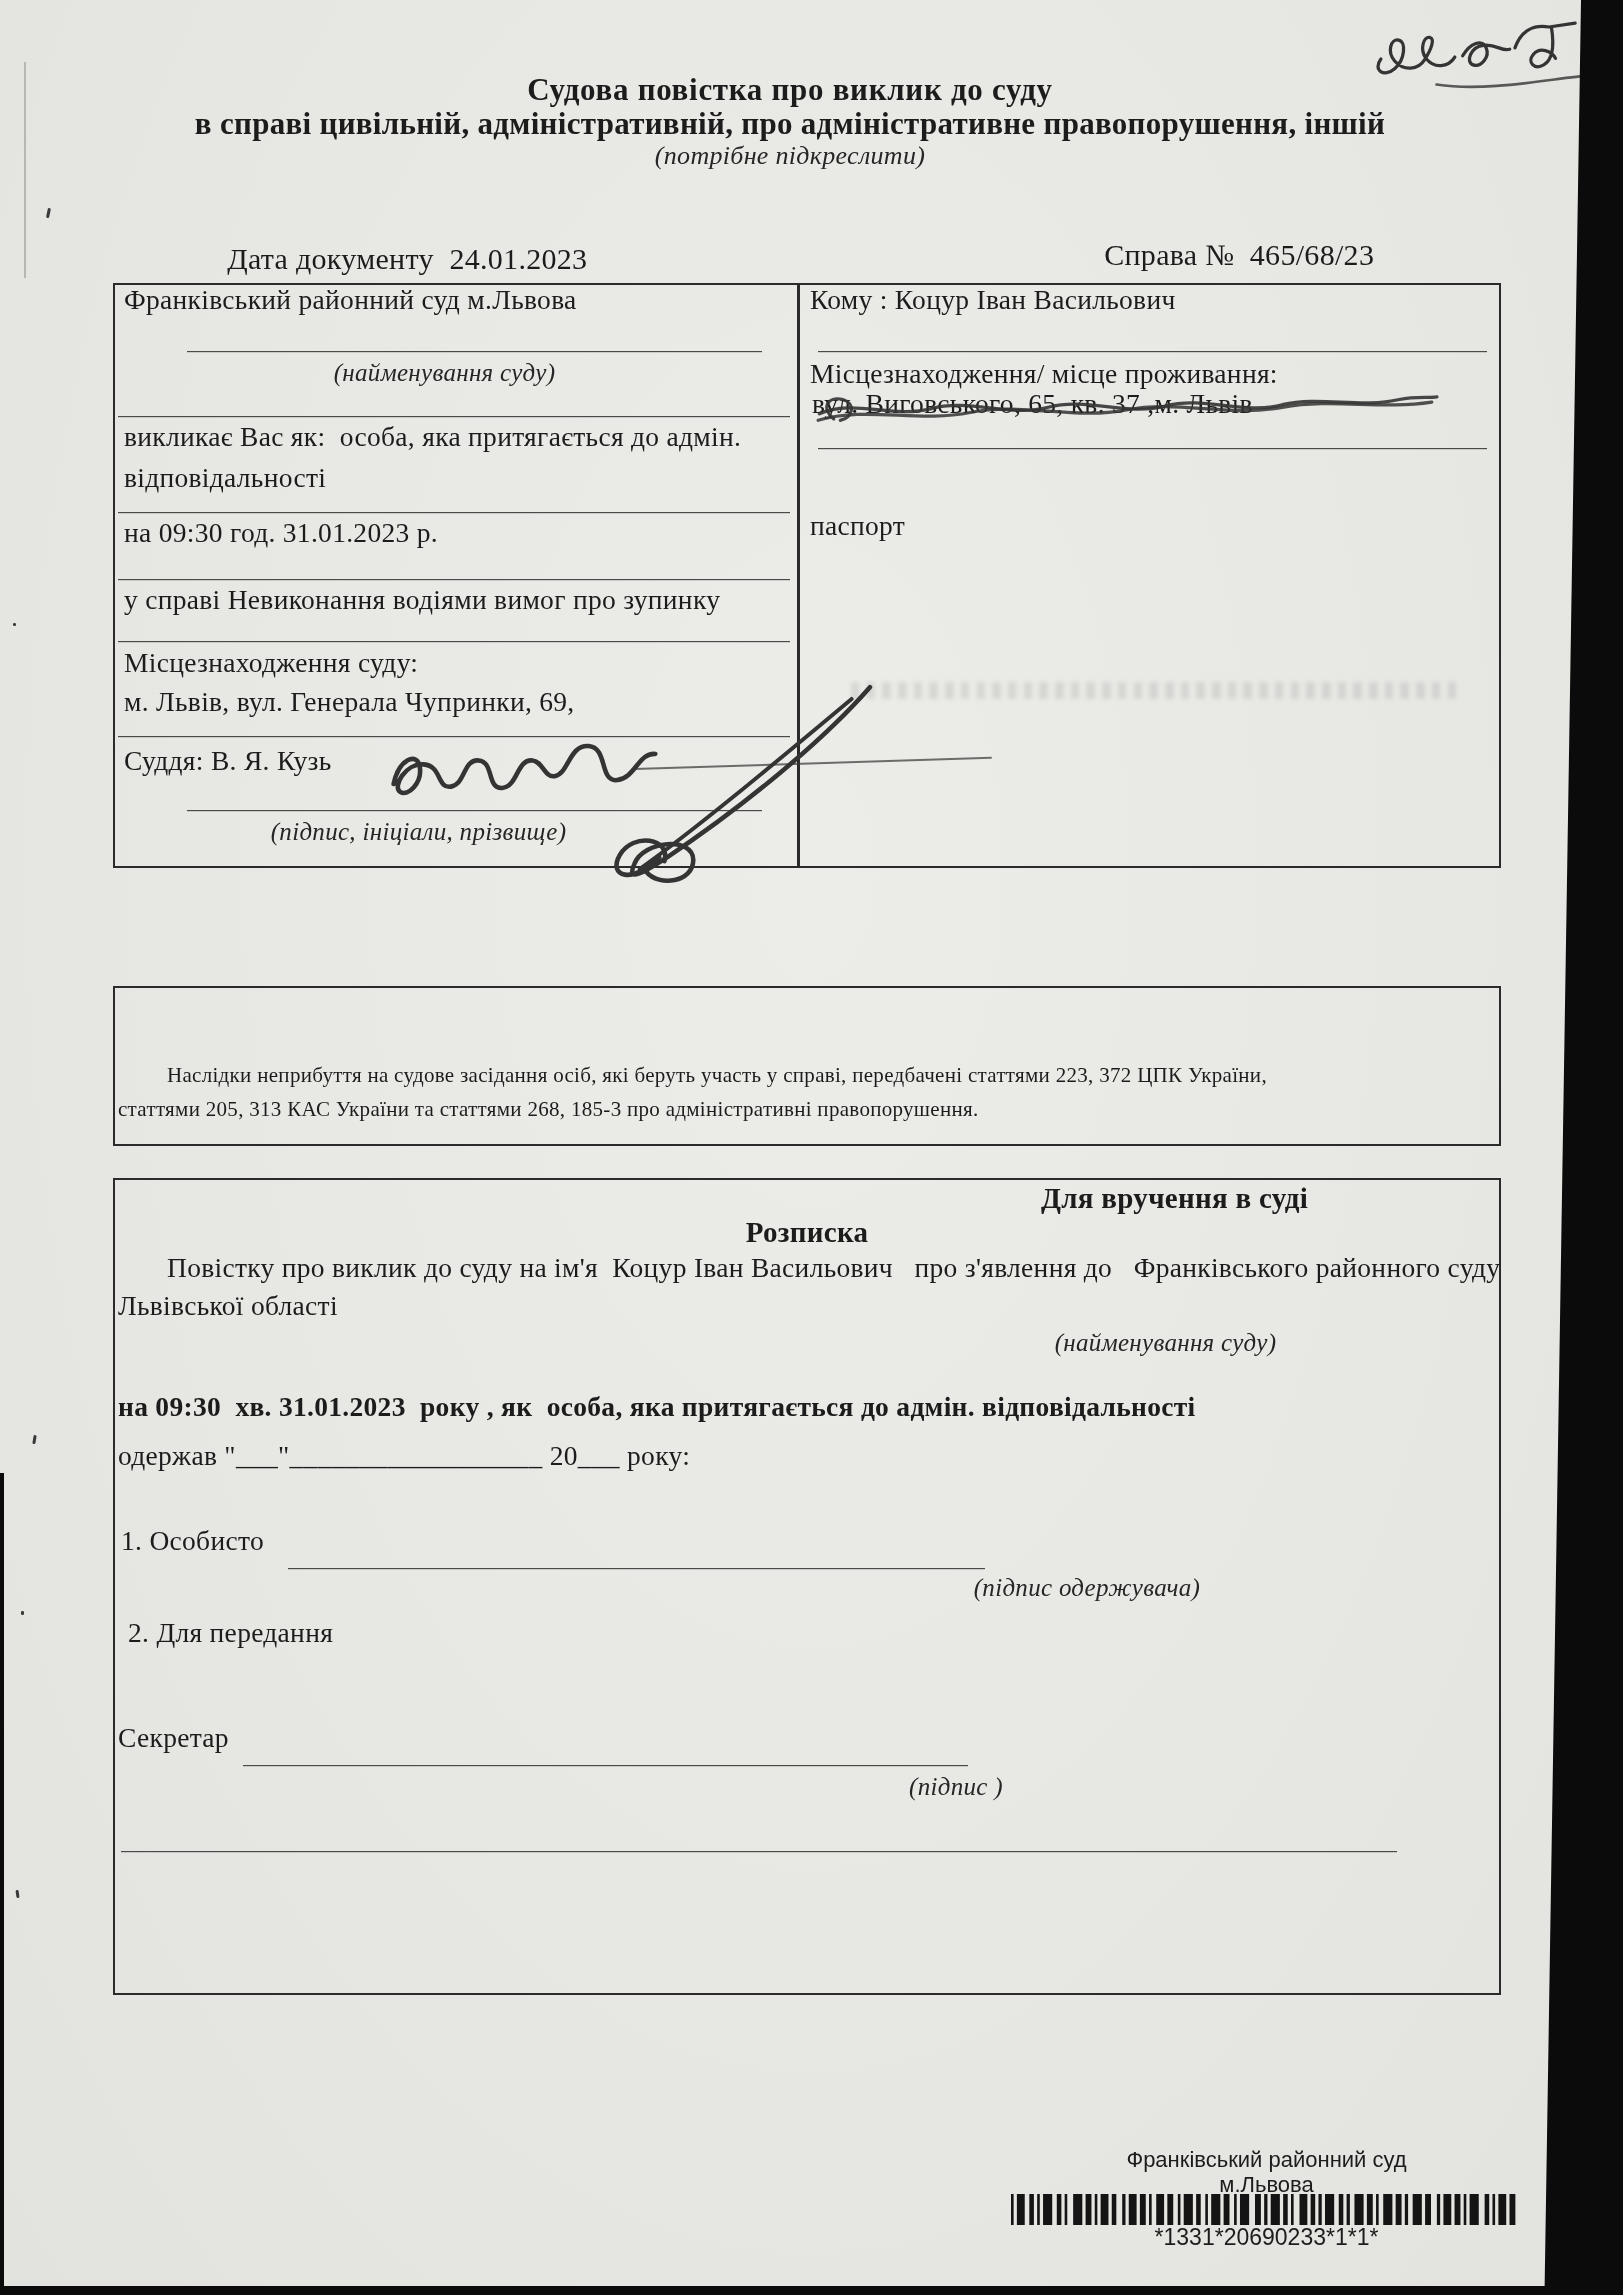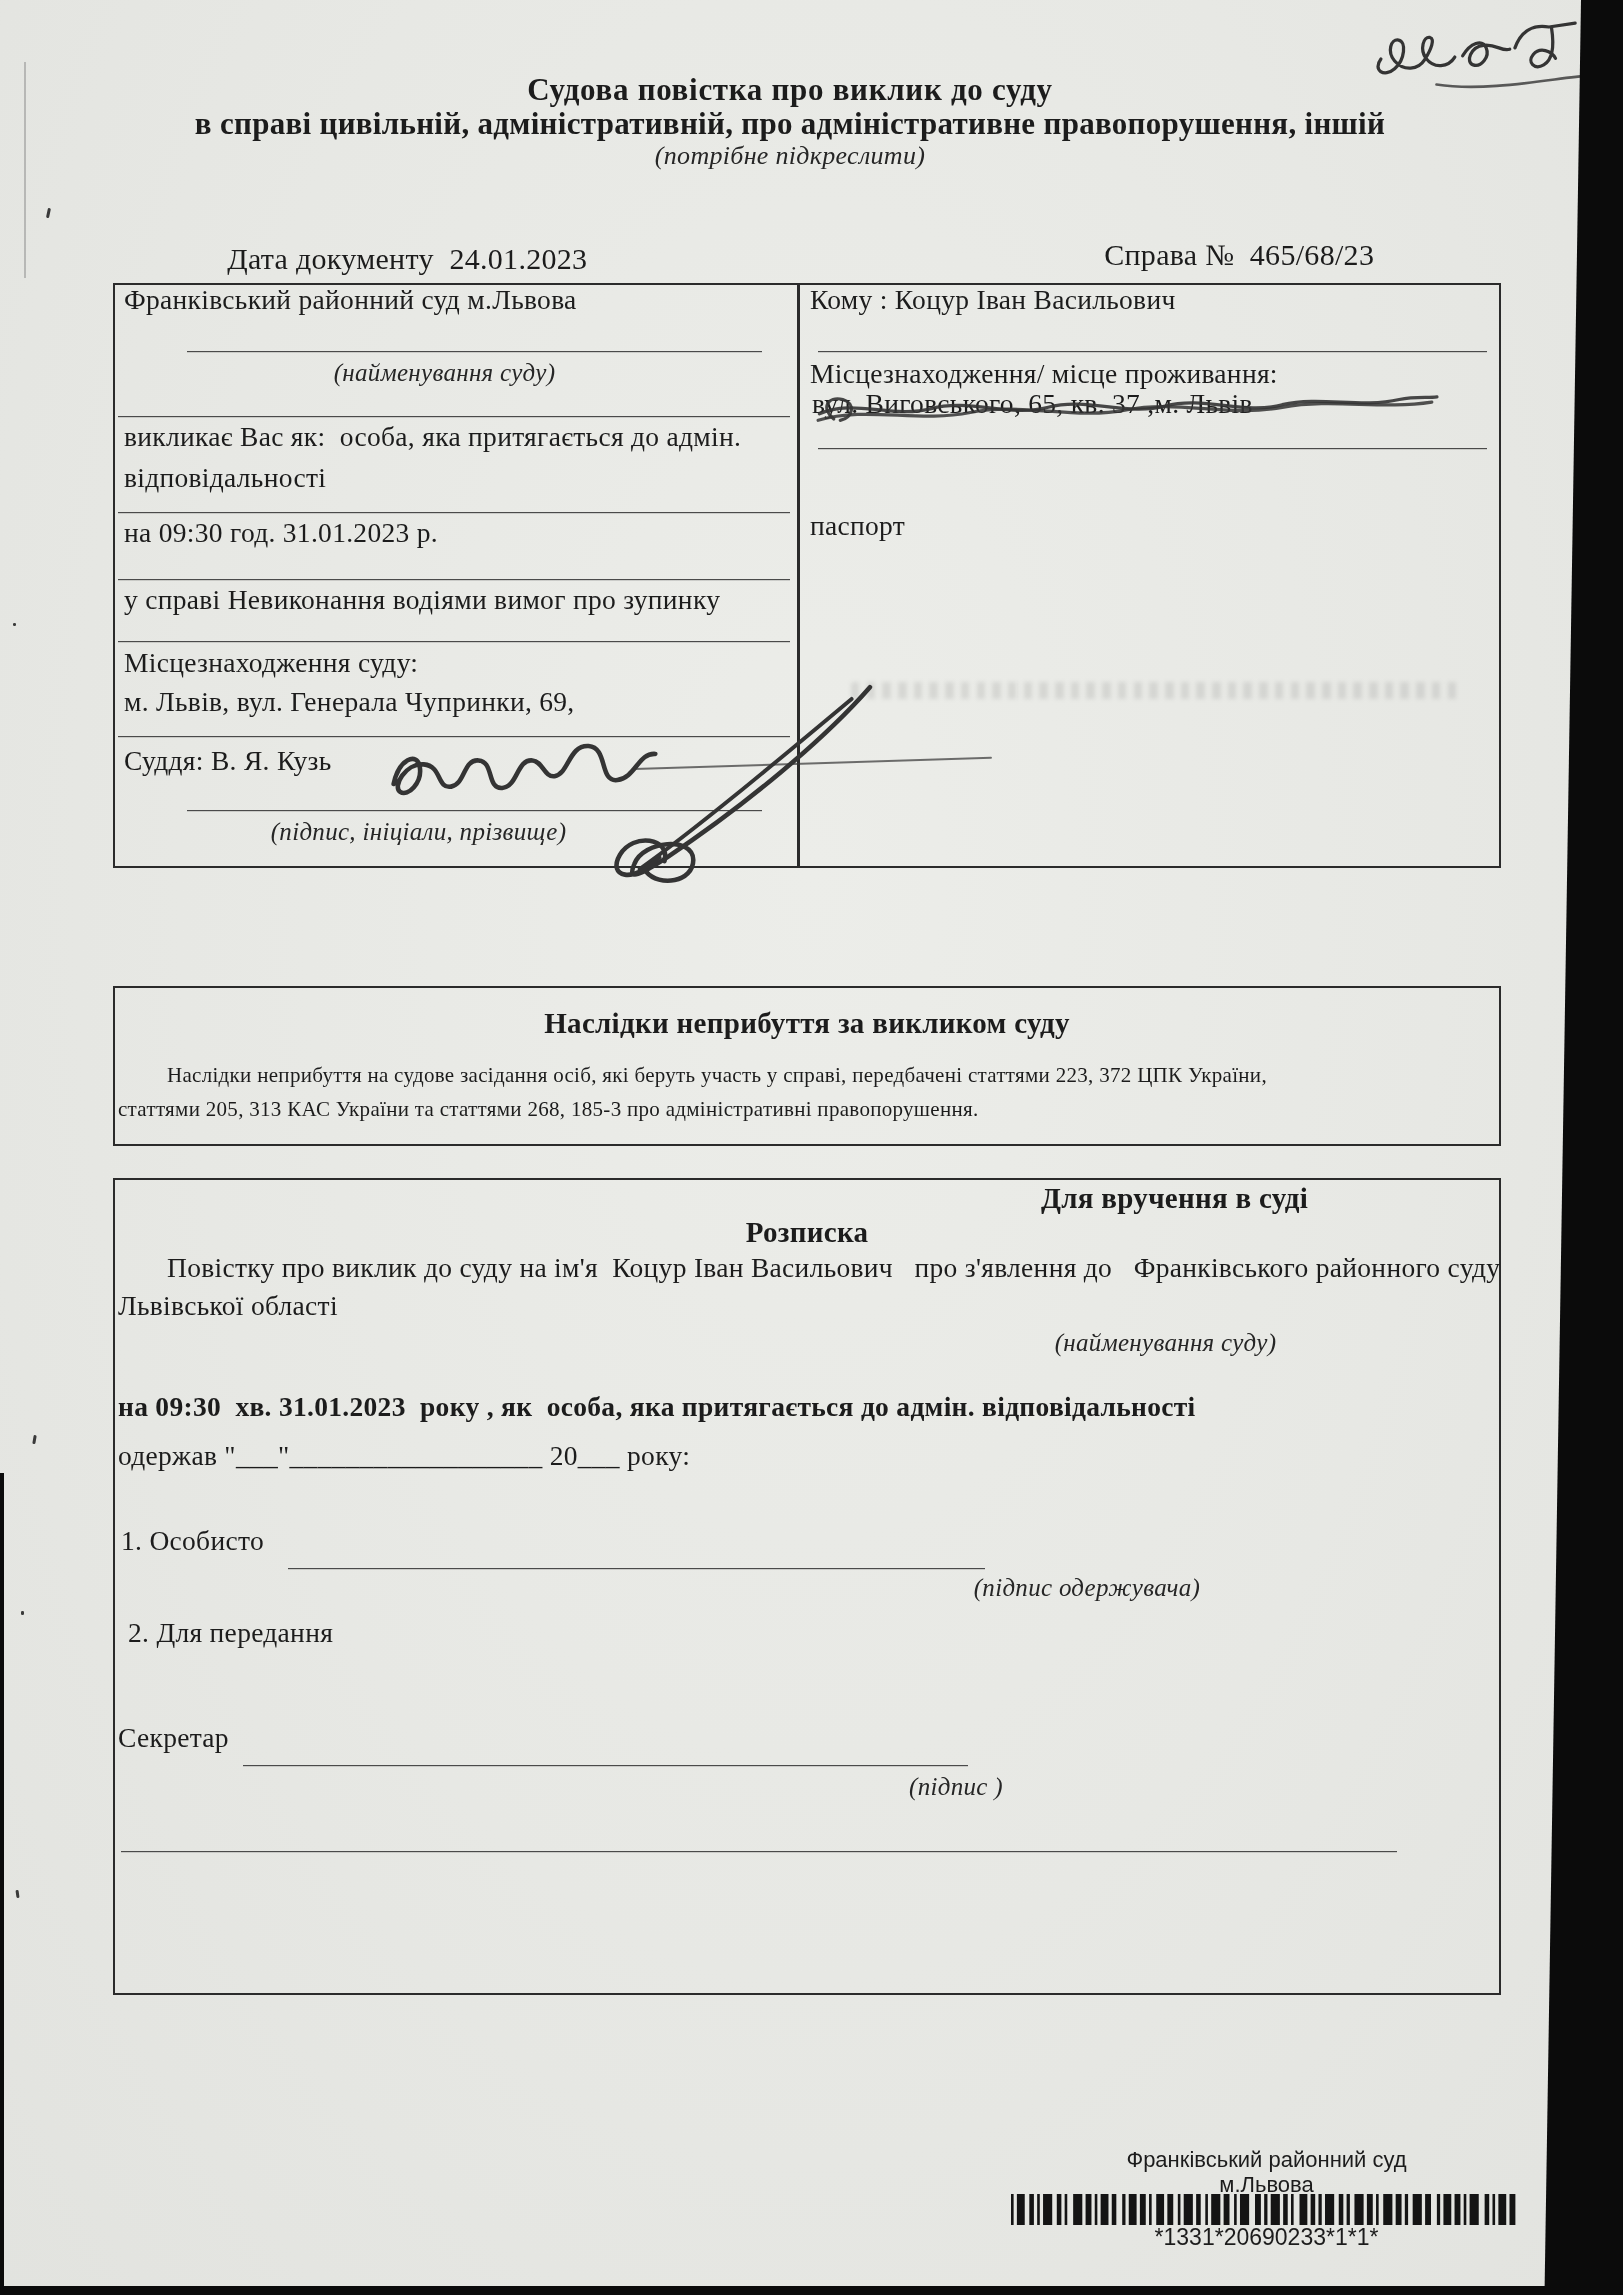--- a/index.html
+++ b/index.html
@@ -86,21 +86,20 @@
 
   <svg class="hand" style="left:353px;top:661px;width:674px;height:229px;" viewBox="0 0 1030 350">
     <path d="M62 188 C70 150 98 138 102 162 C106 186 84 208 72 200 C60 192 80 156 108 158 C136 160 128 196 150 192 C172 188 168 150 192 152 C216 154 204 196 228 194 C252 192 250 150 274 152 C290 153 292 178 308 176 C330 172 330 128 360 130 C390 132 376 186 404 182 C432 178 436 140 462 142" stroke-width="7"></path>
     <path d="M790 40 C720 120 600 220 480 300 C440 326 418 338 430 310 C444 274 520 268 520 304 C520 338 468 346 448 322" stroke-width="7"></path>
     <path d="M438 318 C520 260 640 160 762 58" stroke-width="6"></path>
     <path d="M468 300 C428 342 388 330 408 296 C428 262 486 270 476 306" stroke-width="7"></path>
     <path d="M430 165 L975 148" stroke-width="3" opacity=".7"></path>
   </svg>
 
   <div class="border-box" style="left:113px;top:986px;width:1388px;height:160px;"></div>
-  <div class="abs center-band t b" style="left:113px;width:1388px;top:1007px;font-size:29px;">Наслідки неприбуття за викликом суду</div>
   <div class="abs t small" style="left:167px;top:1064px;">Наслідки неприбуття на судове засідання осіб, які беруть участь у справі, передбачені статтями 223, 372 ЦПК України,</div>
   <div class="abs t small" style="left:118px;top:1098px;">статтями 205, 313 КАС України та статтями 268, 185-3 про адміністративні правопорушення.</div>
 
   <div class="border-box" style="left:113px;top:1178px;width:1388px;height:817px;"></div>
   <div class="abs t b" style="left:1041px;top:1182px;font-size:29px;">Для вручення в суді</div>
   <div class="abs center-band t b" style="left:113px;width:1388px;top:1216px;font-size:29px;">Розписка</div>
   <div class="abs t" style="left:167px;top:1253px;">Повістку про виклик до суду на ім'я  Коцур Іван Васильович   про з'явлення до   Франківського районного суду</div>
   <div class="abs t" style="left:118px;top:1291px;">Львівської області</div>
   <div class="abs center-band i" style="left:982px;width:367px;top:1329px;">(найменування суду)</div>
   <div class="abs t" style="left:118px;top:1392px;font-weight:bold;">на 09:30  хв. 31.01.2023  року , як  особа, яка притягається до адмін. відповідальності</div>

